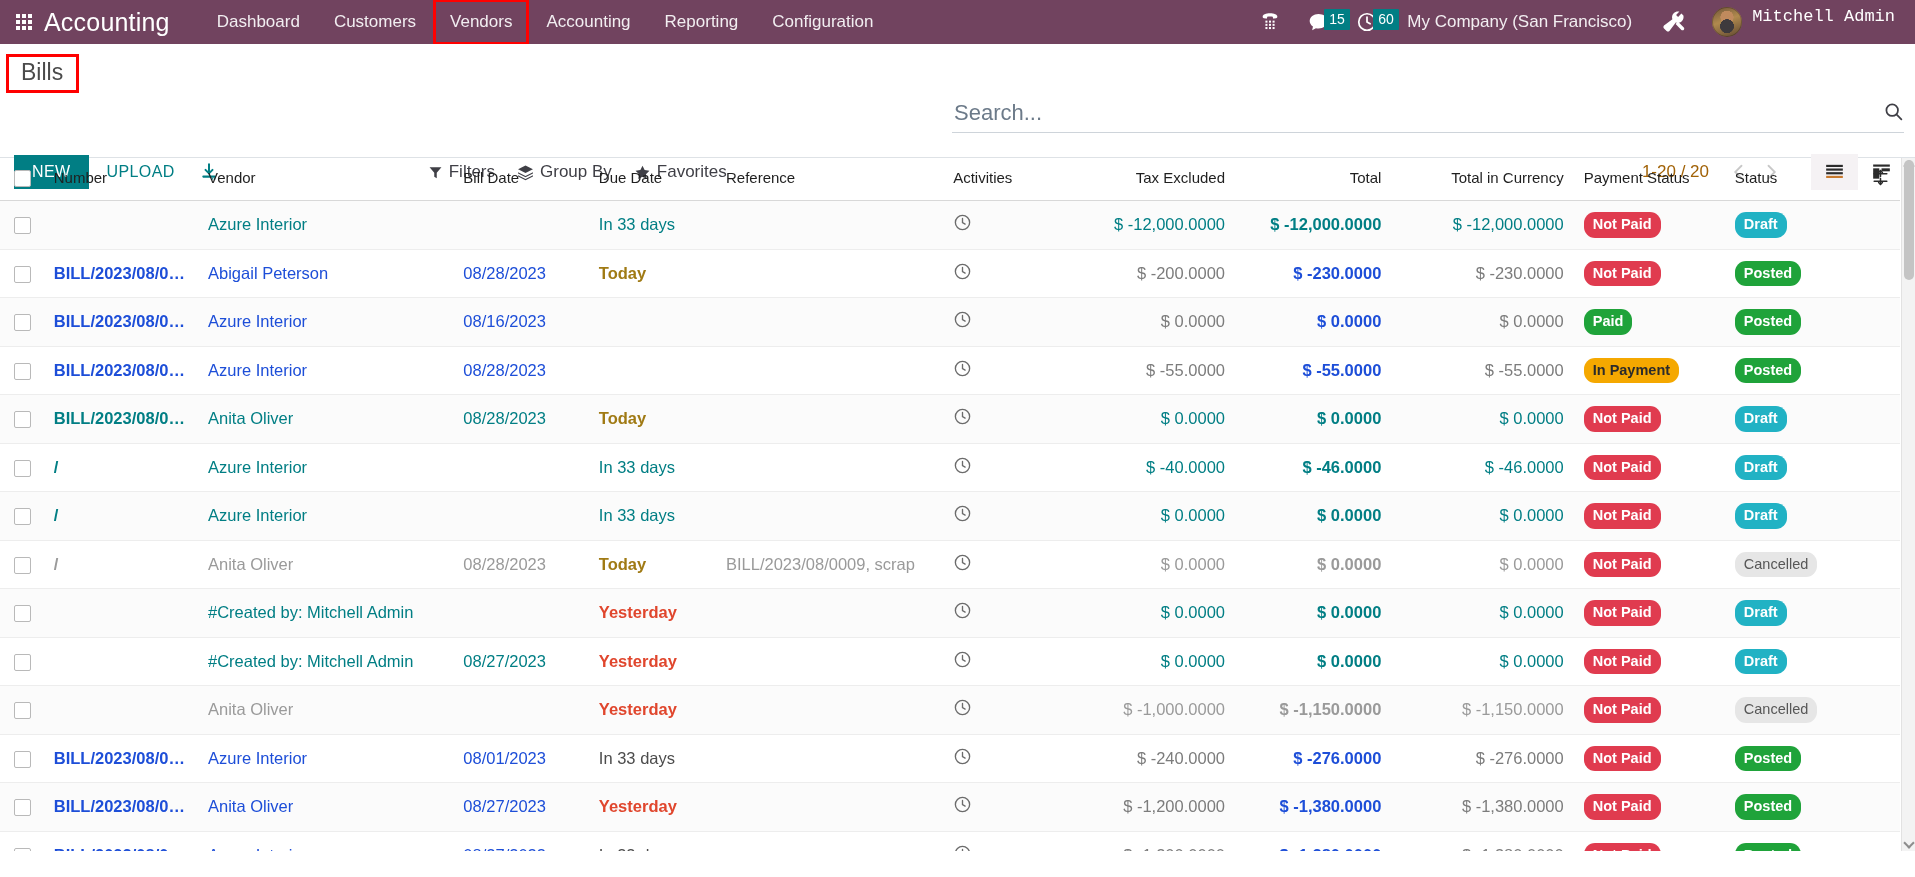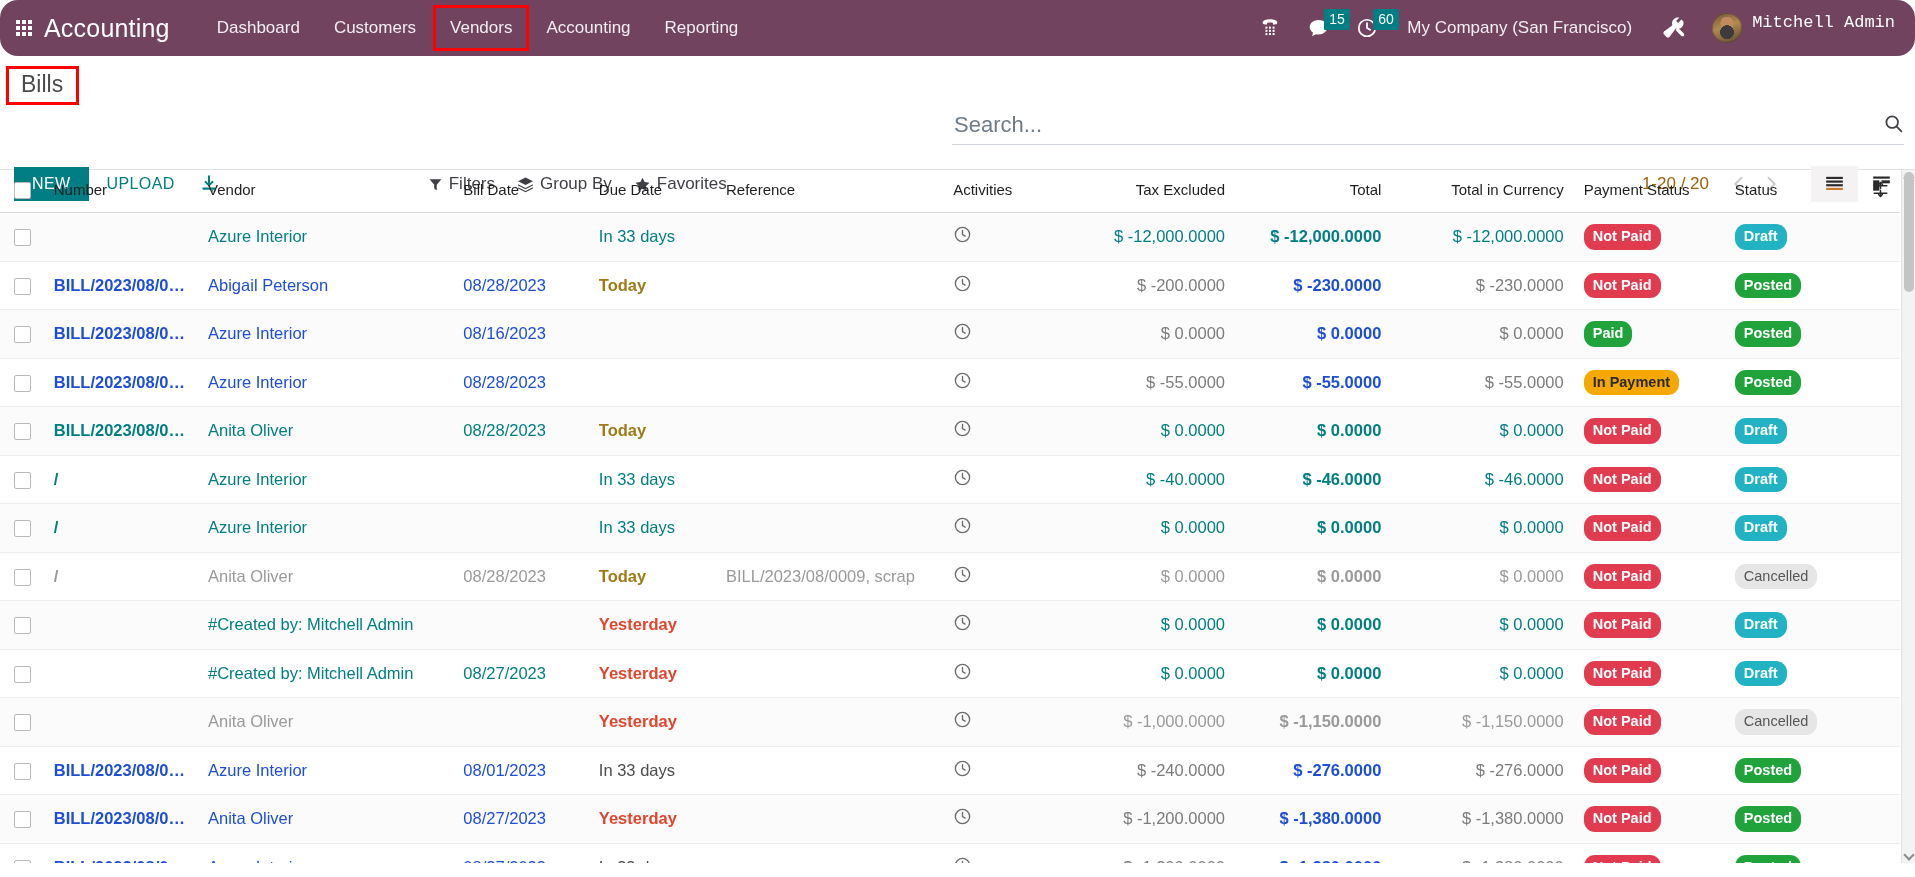--- a/index.html
+++ b/index.html
@@ -6,28 +6,27 @@
   html, body {
     width: 1915px; height: 877px;
     overflow: hidden;
     font-family: "Liberation Sans", sans-serif;
     background: #ffffff;
     color: #4c4c4c;
   }
 
   
   .navbar {
-    height: 56px;
+    height: 44px;
     background: #71435f;
     display: flex;
     align-items: center;
     color: #ffffff;
     padding: 0 14px 0 10px;
     position: relative;
-    border-radius: 18px;
   }
   .apps-grid {
     display: grid;
     grid-template-columns: repeat(3, 4px);
     grid-template-rows: repeat(3, 4px);
     gap: 2px;
     margin: 0 12px 0 6px;
     cursor: pointer;
   }
   .apps-grid i { display:block; width:4px; height:4px; background:#fff; }
@@ -360,20 +359,21 @@
       <i></i>
   </div>
   <div class="brand">Accounting</div>
 
   <div class="nav-menu">
     <div class="nav-item">Dashboard</div>
     <div class="nav-item">Customers</div>
     <div class="nav-item highlight-box">Vendors</div>
     <div class="nav-item">Accounting</div>
     <div class="nav-item">Reporting</div>
+    <div class="nav-item">Configuration</div>
   </div>
 
   <div class="nav-right">
     <div class="sys-icon">
       <svg width="22" height="22" viewBox="0 0 24 24" fill="#fff">
         <path d="M4 6c0-2.2 3.6-3.6 8-3.6S20 3.8 20 6c0 1.1-.5 1.6-1.3 1.8l-2.2.5c-.7.2-1.2-.2-1.3-.9l-.2-1.1c-.9-.2-1.9-.3-3-.3s-2.1.1-3 .3l-.2 1.1c-.1.7-.6 1.1-1.3.9l-2.2-.5C4.5 7.6 4 7.1 4 6z"></path>
         <rect x="7" y="10.5" width="2.2" height="2.2"></rect>
           <rect x="10.9" y="10.5" width="2.2" height="2.2"></rect>
           <rect x="14.8" y="10.5" width="2.2" height="2.2"></rect>
         <rect x="7" y="14" width="2.2" height="2.2"></rect>

